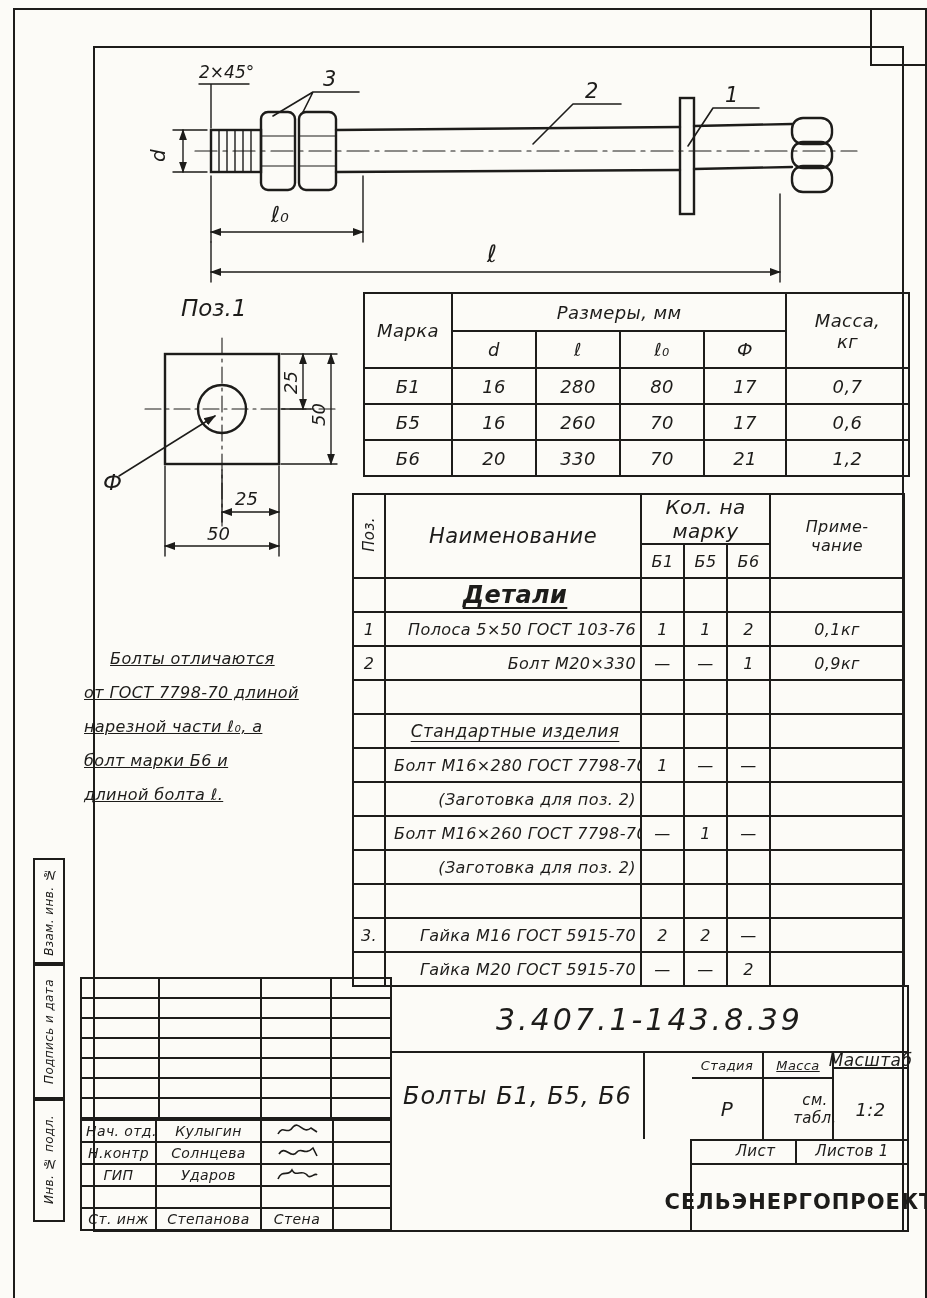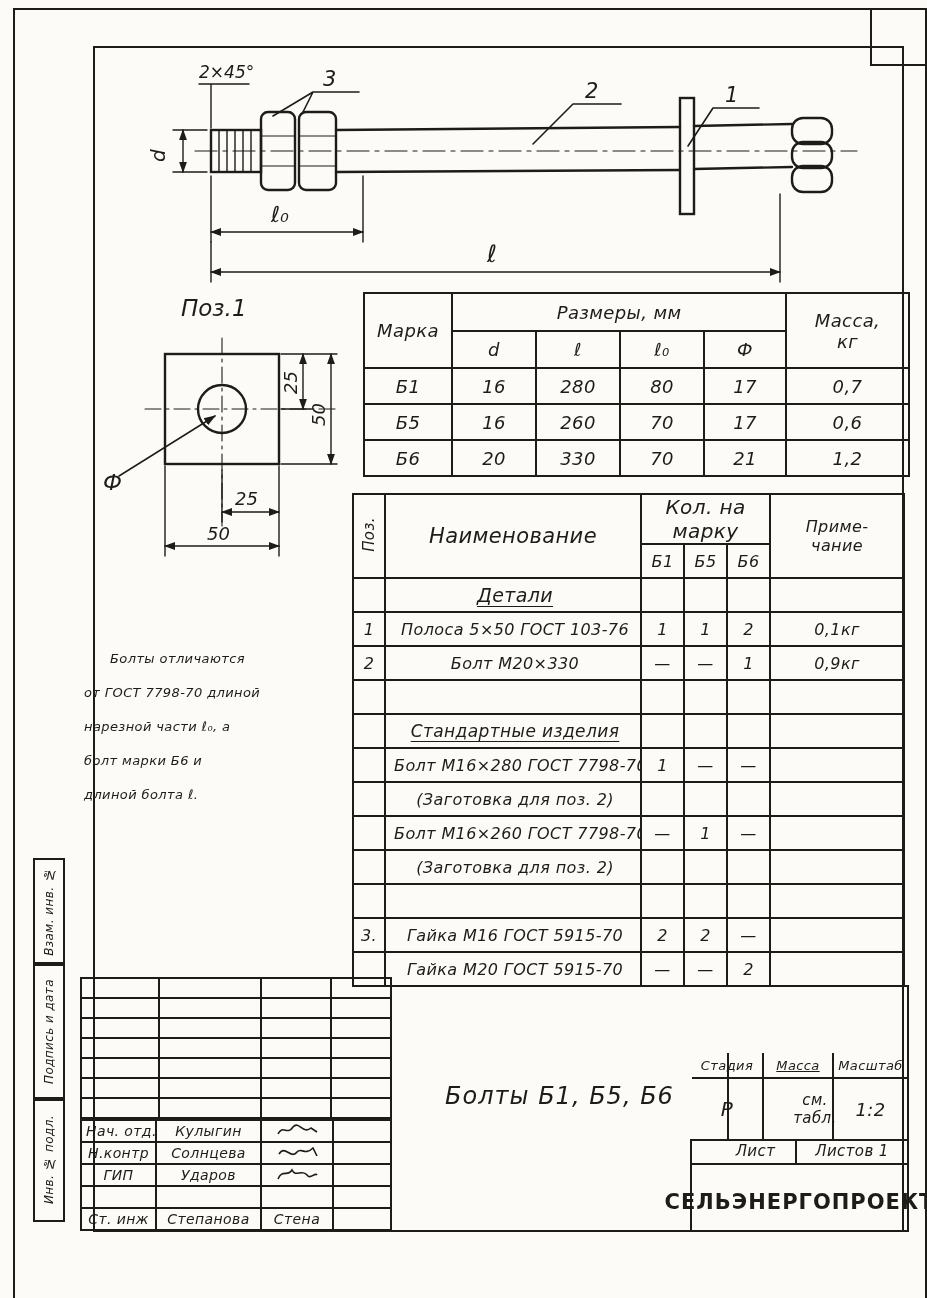--- a/index.html
+++ b/index.html
@@ -24,41 +24,41 @@
   .vtext{writing-mode:vertical-rl;transform:rotate(180deg);font-size:12px;white-space:nowrap;}
   
   table.gt{border-collapse:collapse;table-layout:fixed;}
   table.gt td,table.gt th{border:2px solid var(--ink);padding:0 4px;font-weight:normal;overflow:hidden;}
   
   .sizes-table{left:363px;top:292px;}
   .sizes-table td,.sizes-table th{font-size:18px;text-align:center;}
   
   .parts-table{left:352px;top:493px;}
   .parts-table td,.parts-table th{font-size:16px;text-align:center;}
-  .parts-table td.name{text-align:center;padding-left:8px;white-space:nowrap;}
+  .parts-table td.name{text-align:right;padding-left:8px;white-space:nowrap;}
   .section{ text-decoration:underline; text-underline-offset:4px; text-align:center !important;}
   .note-cell{font-size:15px;}
   
-  .note-block{left:84px;top:642px;width:270px;font-size:13px;line-height:34px;}
+  .note-block{left:84px;top:642px;width:270px;font-size:16px;line-height:34px;text-decoration:underline;}
   .note-line1{padding-left:26px;}
   
   .grid-table{left:80px;top:977px;}
   .grid-table td{height:18px;}
   
   .sig-table{left:80px;top:1119px;}
   .sig-table td{font-size:14px;height:20px;text-align:center;white-space:nowrap;}
   .sig-script{font-size:16px;font-style:italic;}
   
   .tb{left:390px;top:985px;width:515px;height:243px;border:2.5px solid var(--ink);}
   .tb .cell{position:absolute;box-sizing:border-box;display:flex;align-items:center;justify-content:center;}
   .tb-doc{left:0;top:0;width:515px;height:66px;border-bottom:2.5px solid var(--ink);font-size:30px;letter-spacing:3px;}
-  .tb-title{left:0;top:66px;width:337px;height:86px;border-right:2.5px solid var(--ink);font-size:24px;letter-spacing:1px;}
+  .tb-title{left:0;top:66px;width:253px;height:86px;border-right:2.5px solid var(--ink);font-size:24px;letter-spacing:1px;}
   .tb-stage-h{left:300px;top:66px;width:72px;height:26px;border-right:2px solid var(--ink);border-bottom:2px solid var(--ink);font-size:13px;}
   .tb-mass-h{left:372px;top:66px;width:70px;height:26px;border-right:2px solid var(--ink);border-bottom:2px solid var(--ink);font-size:13px;text-decoration:underline;}
-  .tb-scale-h{left:442px;top:66px;width:73px;height:26px;border-bottom:2px solid var(--ink);font-size:13px;}
+  .tb-scale-h{left:442px;top:66px;width:73px;height:16px;border-bottom:2px solid var(--ink);font-size:17px;}
   .tb-stage-v{left:300px;top:92px;width:72px;height:60px;border-right:2px solid var(--ink);font-size:20px;}
   .tb-mass-v{left:372px;top:92px;width:70px;height:60px;border-right:2px solid var(--ink);font-size:15px;text-align:center;padding-left:34px;}
   .tb-scale-v{left:442px;top:92px;width:73px;height:60px;font-size:18px;}
   .tb-mid-line{left:300px;top:152px;width:215px;height:0;border-top:2.5px solid var(--ink);}
   .tb-left-empty{left:0;top:152px;width:300px;height:91px;border-right:2.5px solid var(--ink);}
   .tb-sheet{left:300px;top:152px;width:105px;height:26px;border-right:2px solid var(--ink);border-bottom:2.5px solid var(--ink);font-size:15px;justify-content:flex-start;padding-left:24px;}
   .tb-sheets{left:405px;top:152px;width:110px;height:26px;border-bottom:2.5px solid var(--ink);font-size:15px;justify-content:flex-start;padding-left:0;}
   .tb-org{left:300px;top:178px;width:215px;height:65px;font-size:21px;font-weight:bold;letter-spacing:1px;align-items:flex-start;padding-top:8px;}
   svg text{font-family:"DejaVu Sans",sans-serif;font-style:italic;fill:var(--ink);}
 </style>
@@ -258,21 +258,21 @@
       <div>чание</div>
     </th>
   </tr>
   <tr style="height:34px;">
     <th>Б1</th>
     <th>Б5</th>
     <th>Б6</th>
   </tr>
   <tr style="height:34px;">
     <td></td>
-    <td class="name section" style="font-size:19px;">Детали</td>
+    <td class="name section" style="font-size:24px;font-weight:bold;">Детали</td>
     <td></td>
     <td></td>
     <td></td>
     <td class="note-cell"></td>
   </tr>
   <tr style="height:34px;">
     <td>1</td>
     <td class="name">Полоса 5×50 ГОСТ 103-76</td>
     <td>1</td>
     <td>1</td>
@@ -470,20 +470,21 @@
   <tr>
     <td>Ст. инж</td>
     <td>Степанова</td>
     <td class="sig-script">Стена</td>
     <td></td>
   </tr>
 </tbody>
   </table>
 
 <div class="abs tb">
+  <div class="cell hw tb-doc">3.407.1-143.8.39</div>
   <div class="cell hw tb-title">Болты Б1, Б5, Б6</div>
   <div class="cell hw tb-stage-h">Стадия</div>
   <div class="cell hw tb-mass-h">Масса</div>
   <div class="cell hw tb-scale-h">Масштаб</div>
   <div class="cell hw tb-stage-v">Р</div>
   <div class="cell hw tb-mass-v">см. табл.</div>
   <div class="cell hw tb-scale-v">1:2</div>
   <div class="cell tb-mid-line"></div>
   <div class="cell tb-left-empty"></div>
   <div class="cell hw tb-sheet">Лист</div>

